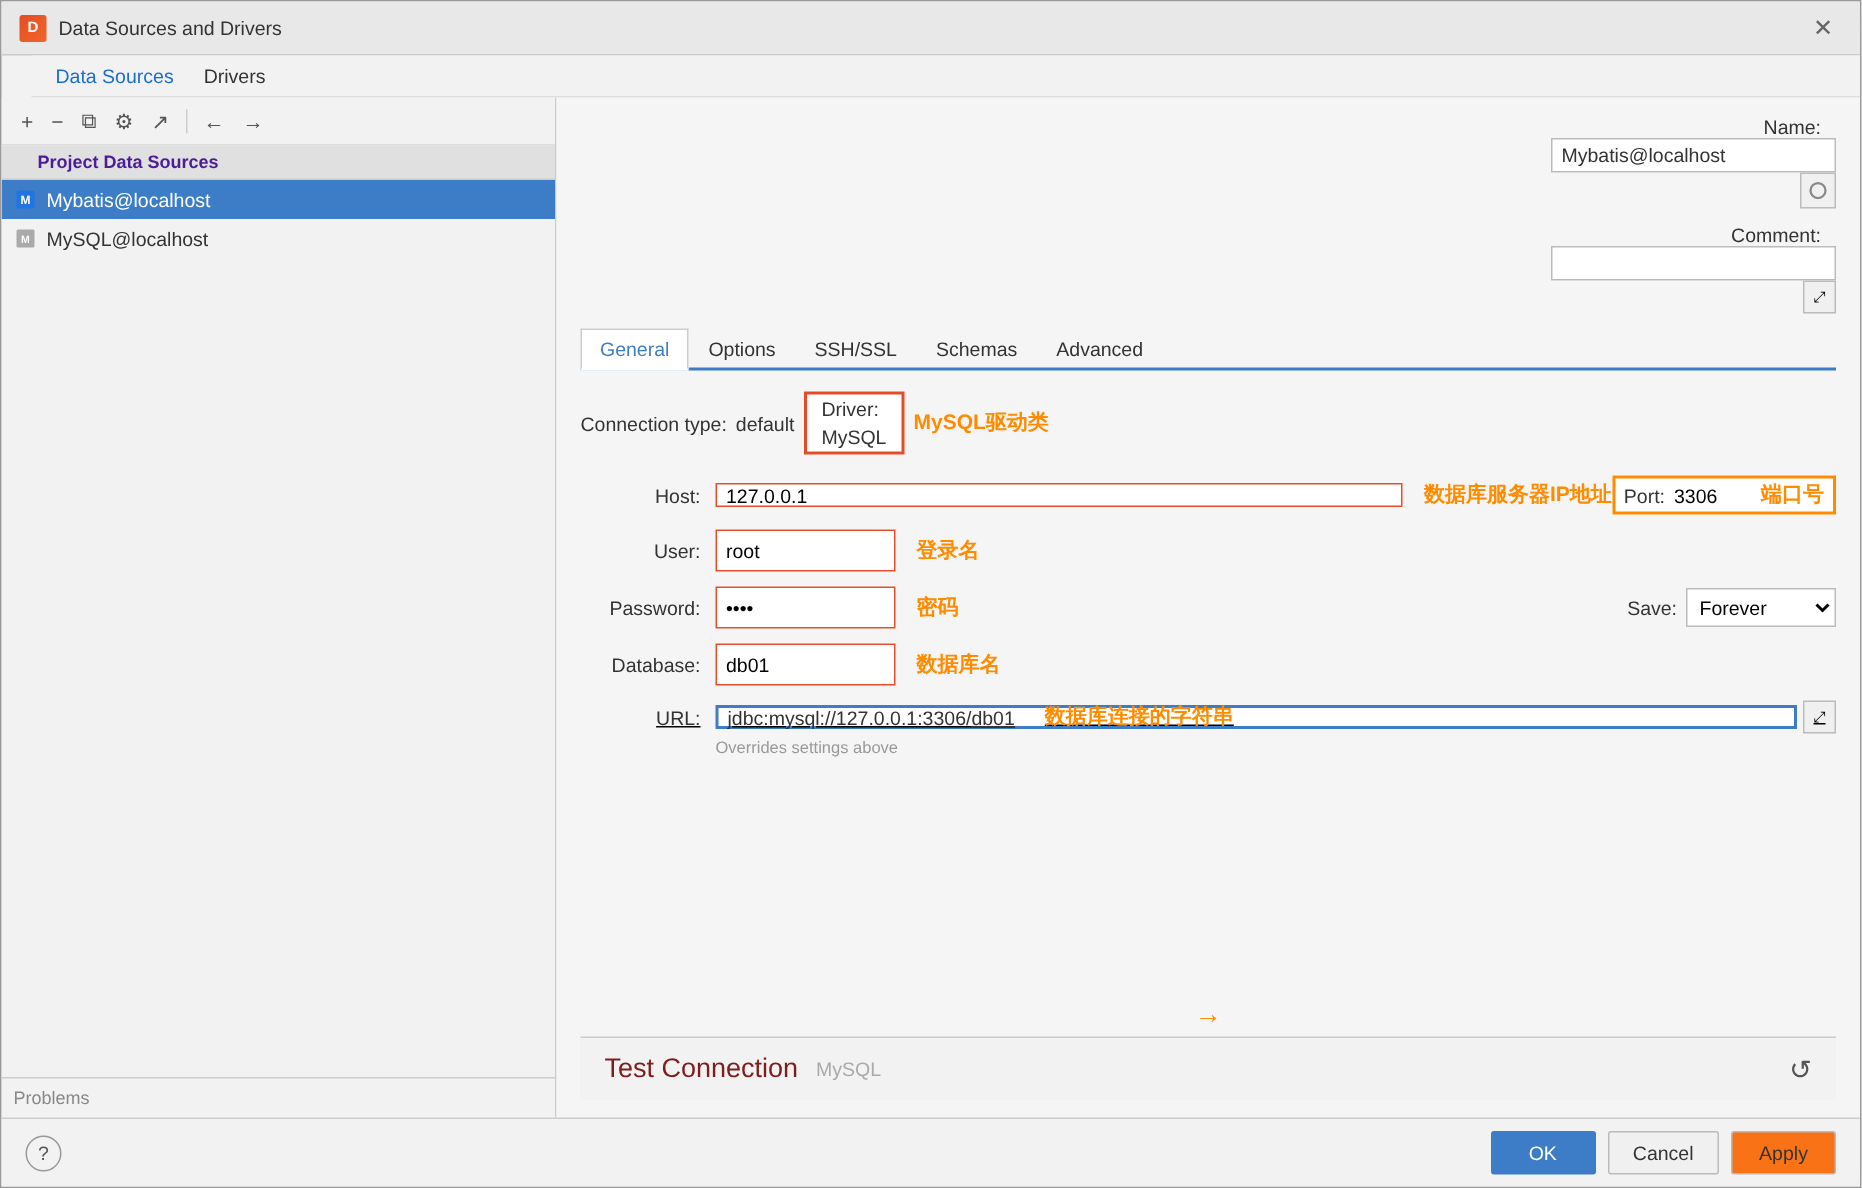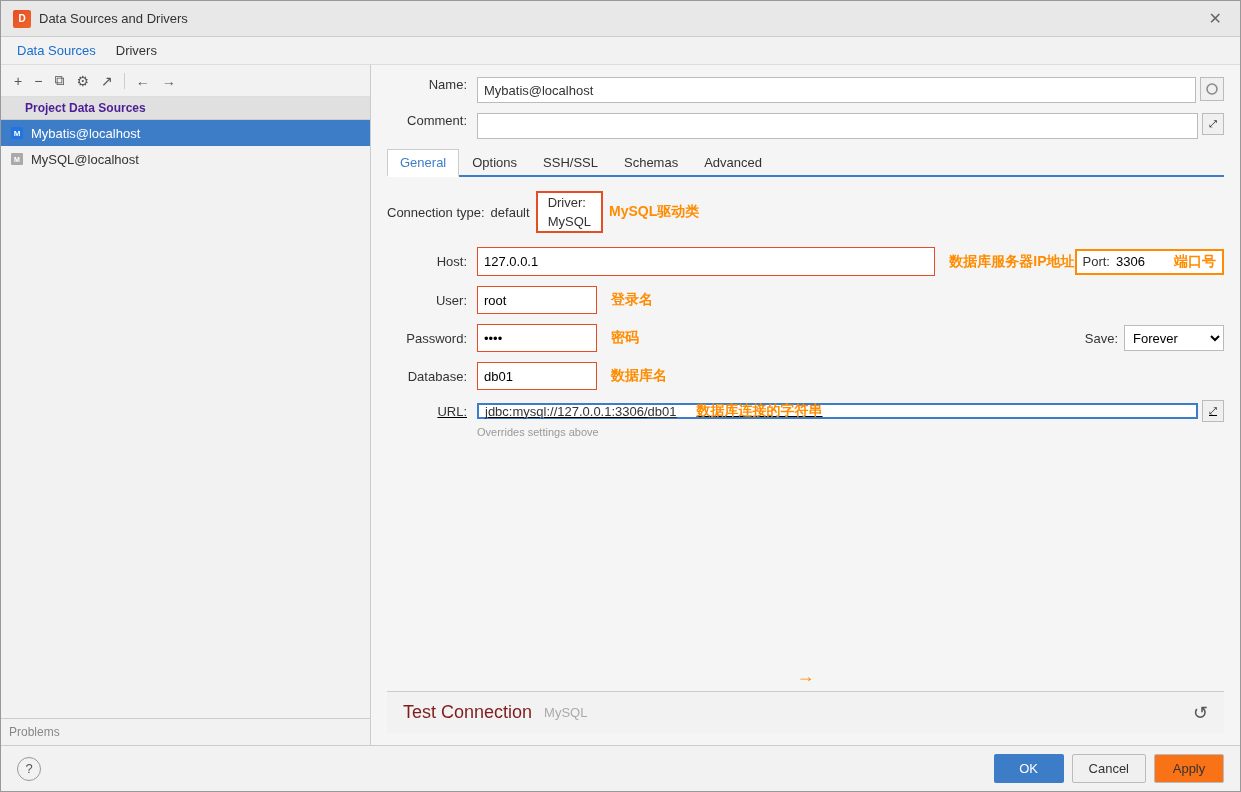--- a/index.html
+++ b/index.html
@@ -54,20 +54,21 @@
     }
 
     .main-menu {
       background: #f2f2f2;
       border-bottom: 1px solid #ddd;
       padding: 0 8px;
       display: flex;
       align-items: center;
       height: 28px;
       gap: 4px;
+      margin-left: 20px;
     }
     .menu-item {
       padding: 4px 8px;
       cursor: pointer;
       font-size: 13px;
       color: #333;
     }
     .menu-item.active { color: #1a6dce; }
 
     .content-area {
@@ -156,22 +157,23 @@
     .right-panel {
       flex: 1;
       display: flex;
       flex-direction: column;
       background: #f5f5f5;
       padding: 12px 16px;
     }
 
     .form-row {
       display: flex;
-      align-items: flex-start;
+      align-items: flex-end;
       margin-bottom: 10px;
+      flex-direction: column;
     }
     .form-label {
       width: 80px;
       text-align: right;
       color: #333;
       font-size: 13px;
       margin-right: 10px;
       flex-shrink: 0;
     }
     .form-input {
@@ -219,21 +221,21 @@
       border-bottom: 2px solid white;
       color: #3d7dc8;
       font-weight: 500;
     }
     .host-input {
       flex: 1;
       border: 1px solid #e44d26;
       background: white;
       padding: 3px 6px;
       font-size: 13px;
-      height: 29px;
+      height: 16px;
       outline: none;
     }
 
     
     .user-input {
       border: 1px solid #e44d26;
       background: white;
       padding: 3px 6px;
       font-size: 13px;
       height: 28px;

